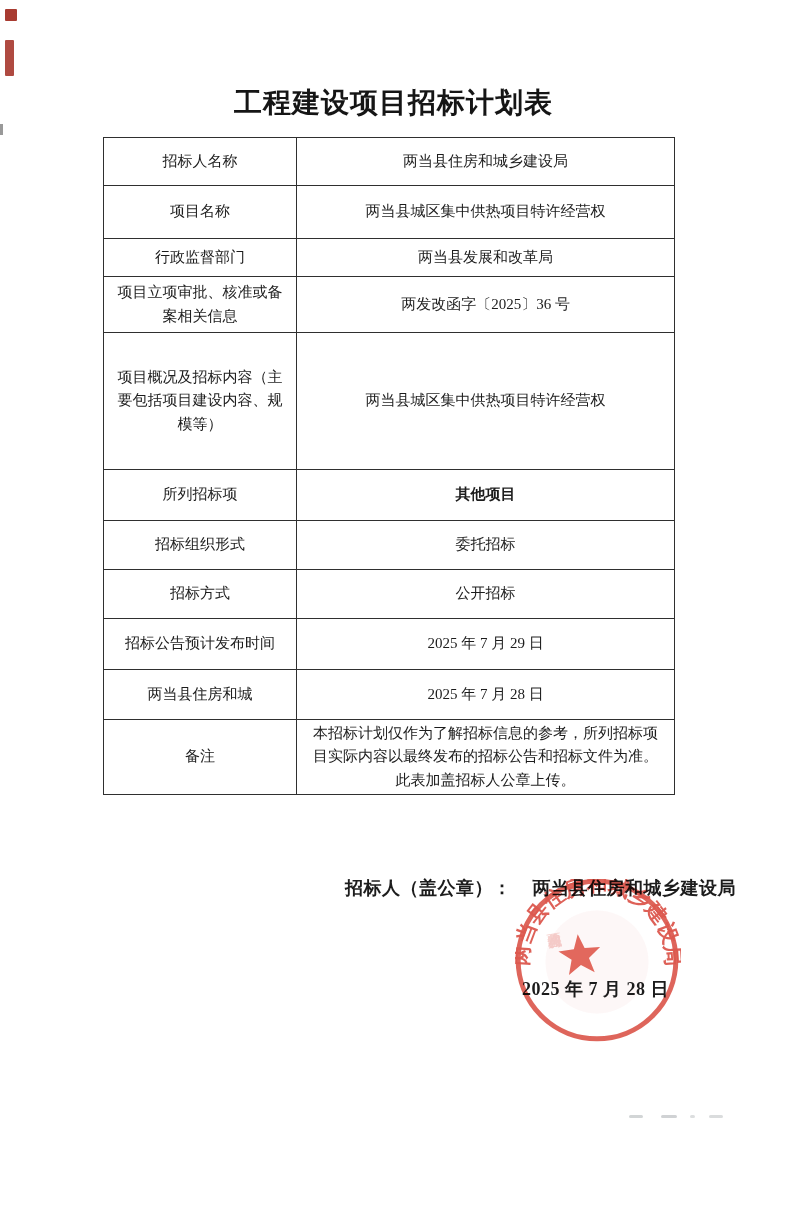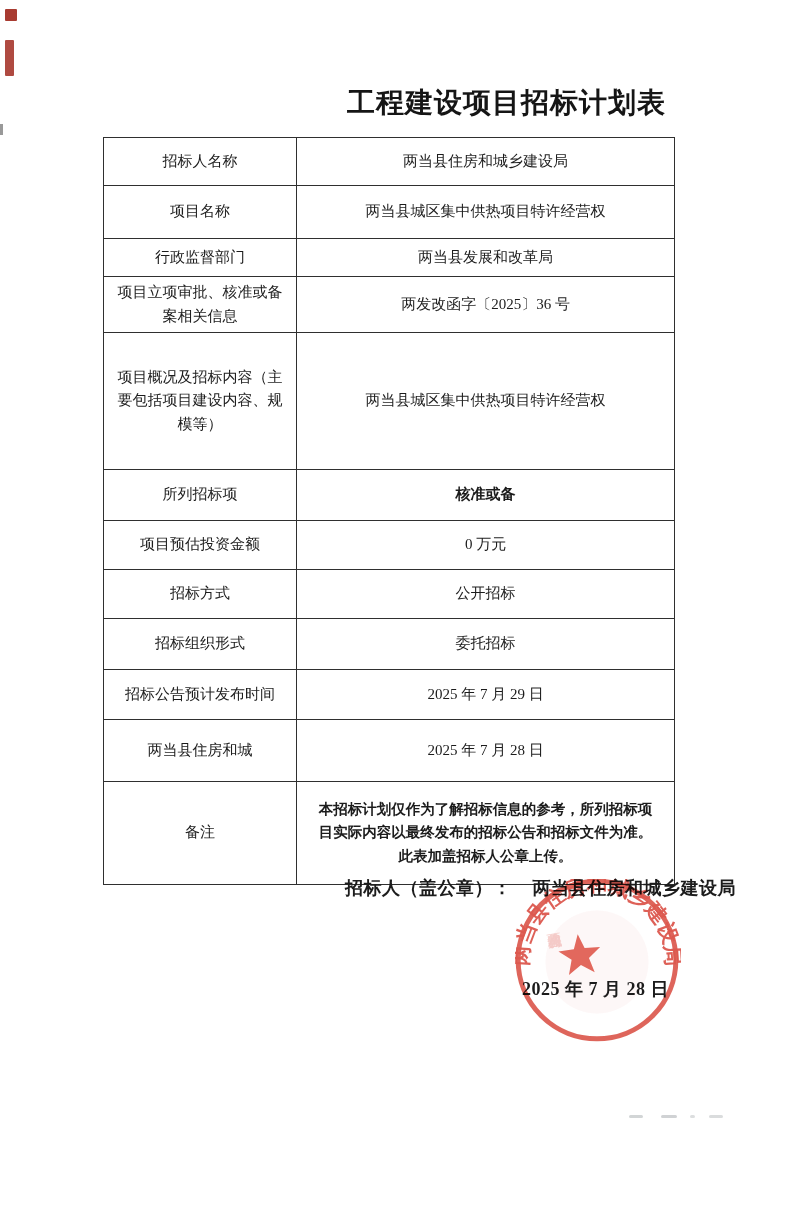--- a/index.html
+++ b/index.html
@@ -23,22 +23,22 @@
     position: absolute; left: 5px; top: 40px;
     width: 9px; height: 36px;
     background: #a12a20; border-radius: 1px; opacity: .85;
   }
   .artifact-edge {
     position: absolute; left: 0; top: 124px;
     width: 3px; height: 11px; background: #555; opacity: .6;
   }
   .doc-title {
     position: absolute;
-    left: 95px; top: 84px; width: 571px;
-    text-align: right;
+    left: 108px; top: 84px; width: 571px;
+    text-align: center;
     font-size: 28px;
     font-weight: 700;
     letter-spacing: 1px;
     color: #151515;
   }
   table.plan-table {
     position: absolute;
     left: 103px; top: 137px;
     width: 571px;
     border-collapse: collapse;
@@ -145,33 +145,29 @@
           <td class="value-cell">两发改函字〔2025〕36 号</td>
         </tr>
         <tr>
           <td class="label-cell">项目概况及招标内容（主
 要包括项目建设内容、规
 模等）</td>
           <td class="value-cell">两当县城区集中供热项目特许经营权</td>
         </tr>
         <tr>
           <td class="label-cell">所列招标项</td>
-          <td class="value-cell">核准或备</td>
-        </tr>
-        <tr>
-          <td class="label-cell">项目预估投资金额</td>
-          <td class="value-cell">0 万元</td>
+          <td class="value-cell">其他项目</td>
+        </tr>
+        <tr>
+          <td class="label-cell">招标组织形式</td>
+          <td class="value-cell">委托招标</td>
         </tr>
         <tr>
           <td class="label-cell">招标方式</td>
           <td class="value-cell">公开招标</td>
-        </tr>
-        <tr>
-          <td class="label-cell">招标组织形式</td>
-          <td class="value-cell">委托招标</td>
         </tr>
         <tr>
           <td class="label-cell">招标公告预计发布时间</td>
           <td class="value-cell">2025 年 7 月 29 日</td>
         </tr>
         <tr>
           <td class="label-cell">两当县住房和城</td>
           <td class="value-cell">2025 年 7 月 28 日</td>
         </tr>
         <tr>

